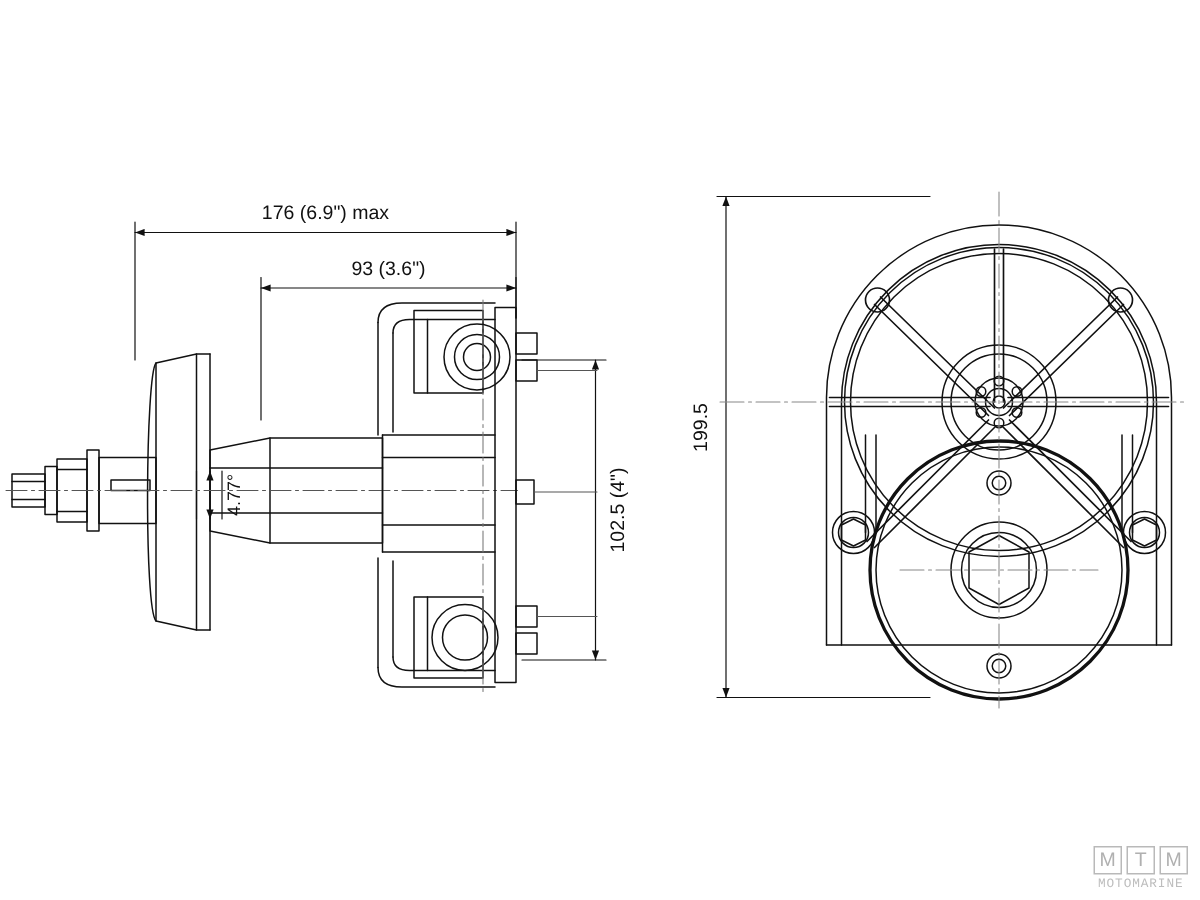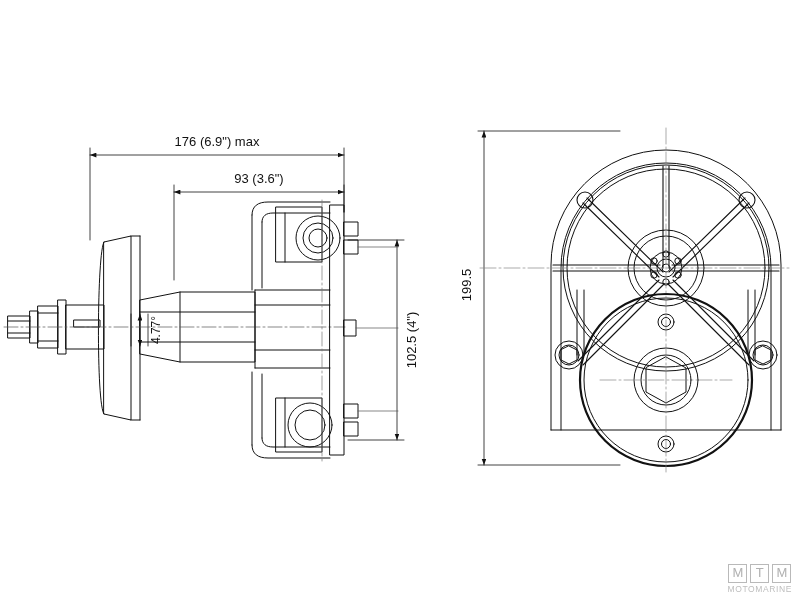--- a/index.html
+++ b/index.html
@@ -57,21 +57,21 @@
     font-size: 13px;
     line-height: 15px;
     text-align: center;
     font-family: "Liberation Sans", sans-serif;
   }
   .wm-sub {
     margin-top: 1px;
     color: #bdbdbd;
     font-size: 8.5px;
     letter-spacing: 0.6px;
-    font-family: Liberation Sans, sans-serif;
+    font-family: Liberation Mono, monospace;
   }
 </style>
 </head>
 <body>
 
 <div id="sheet">
 
   <svg class="drawing" viewBox="0 0 800 600" xmlns="http://www.w3.org/2000/svg">
     <defs>
       <marker id="arrEnd" markerWidth="9" markerHeight="9" refX="8" refY="3" orient="auto" markerUnits="strokeWidth">

